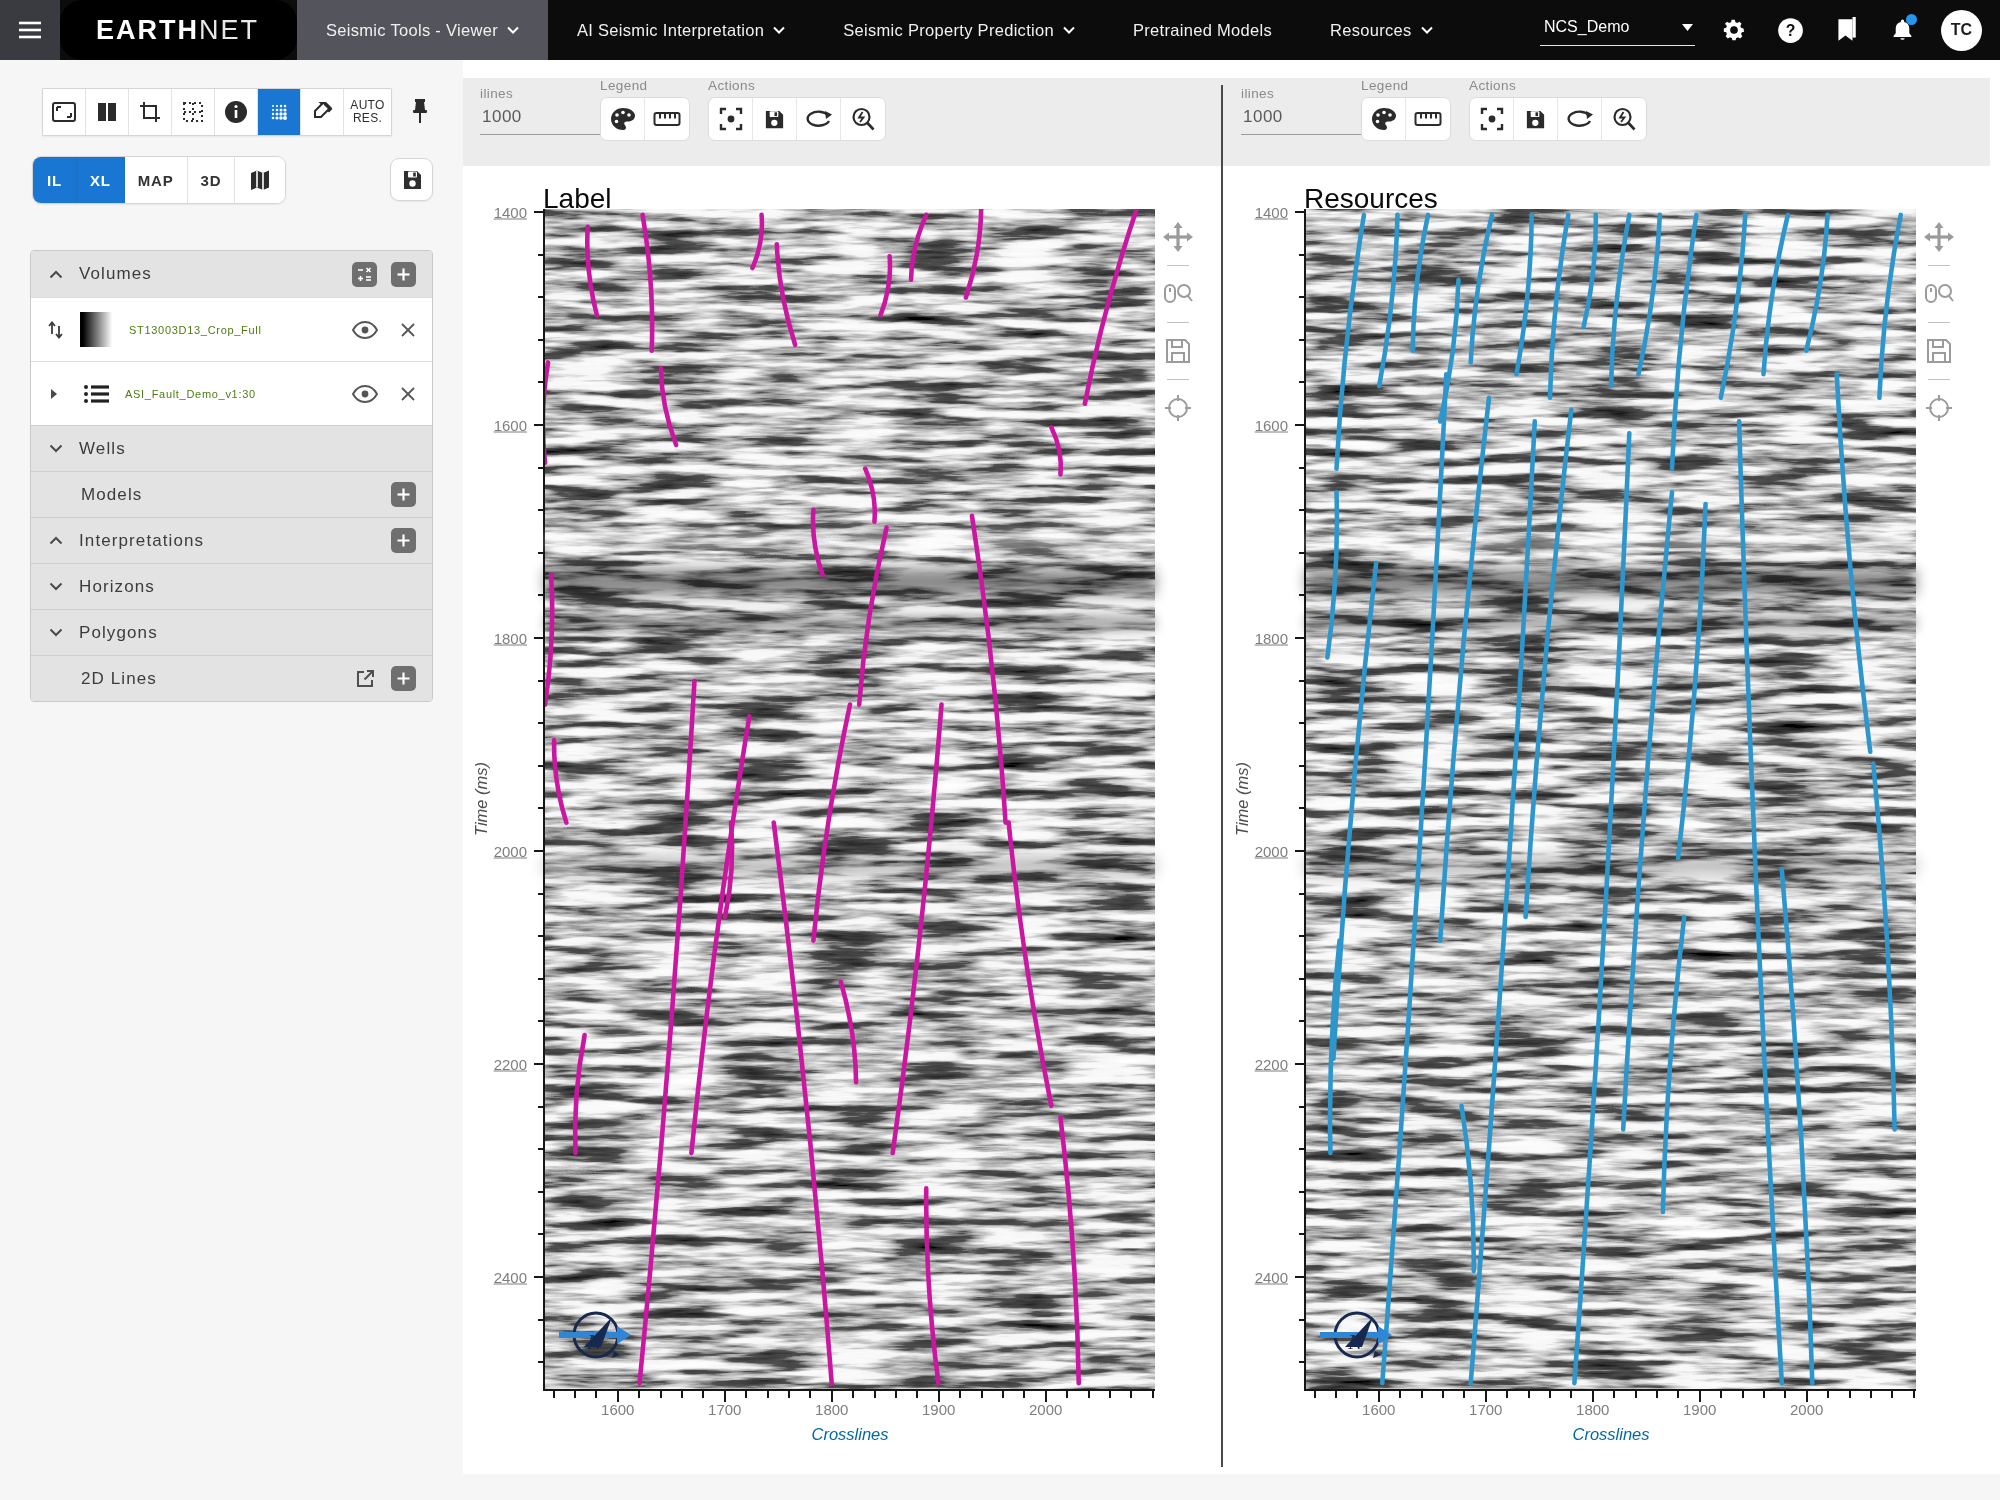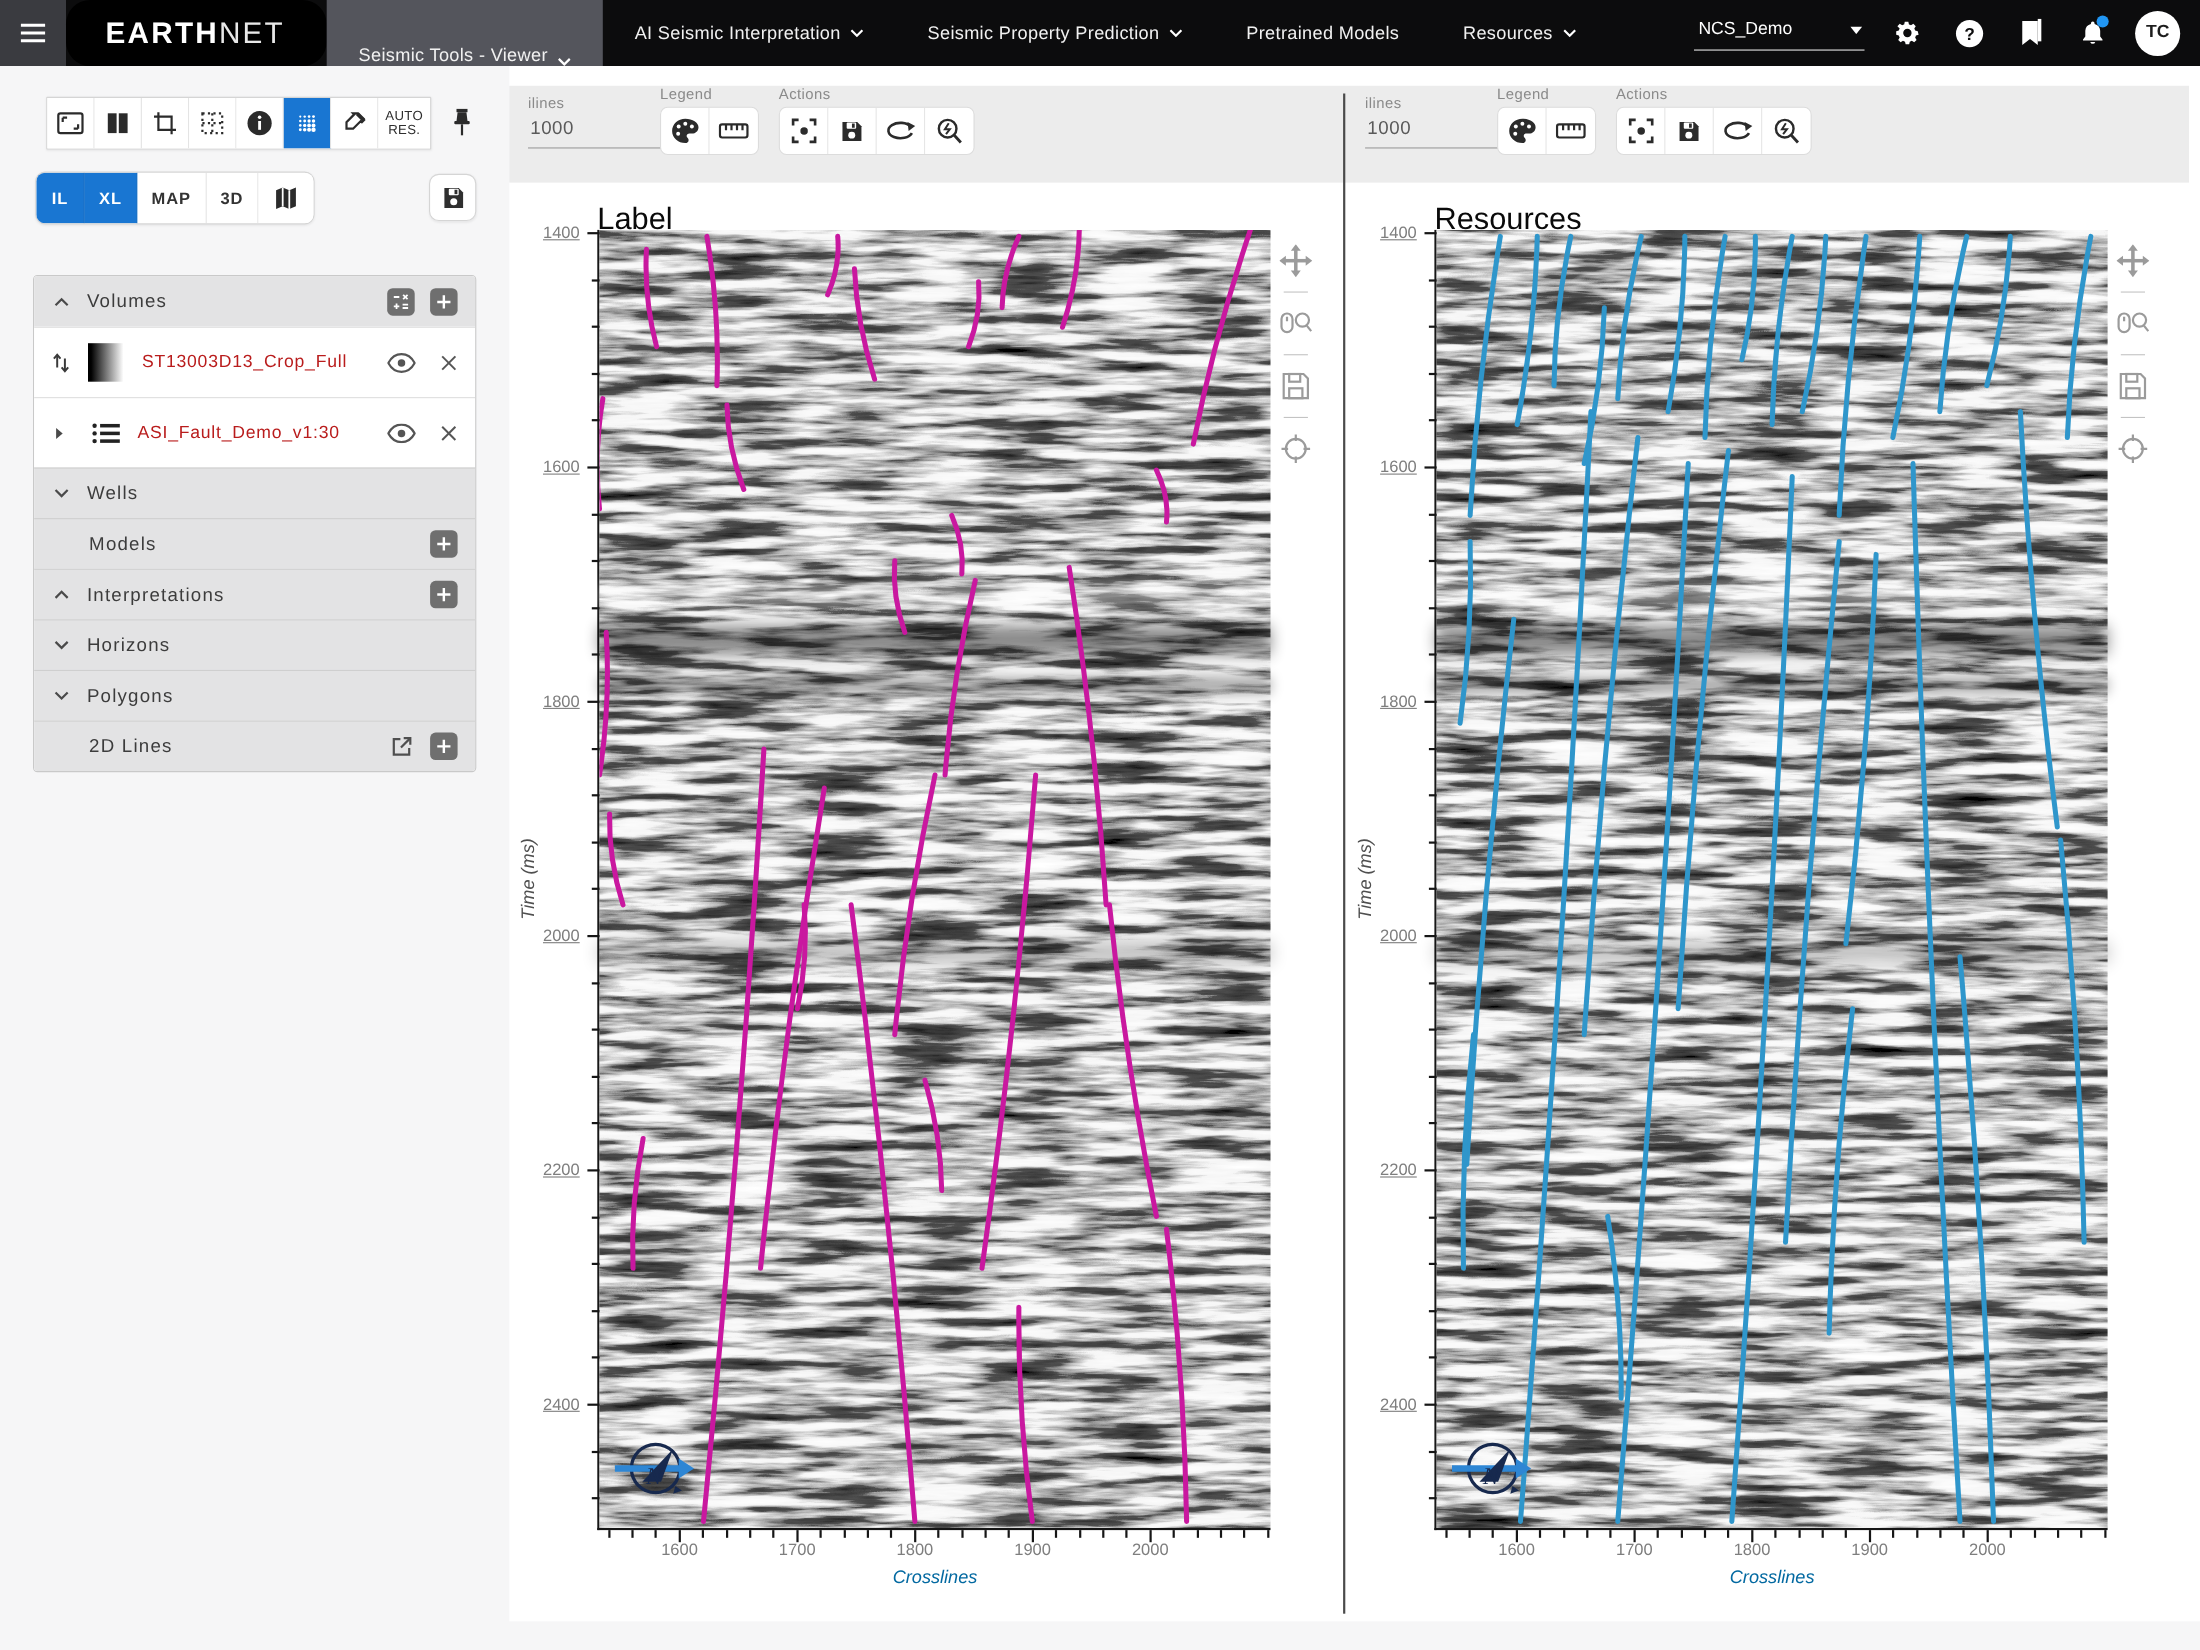--- a/index.html
+++ b/index.html
@@ -8,21 +8,21 @@
   #app { position:relative; width:2000px; height:1500px; }
 
   
   .topbar { position:absolute; top:0; left:0; width:2000px; height:60px; background:#0c0c0d; display:flex; align-items:stretch; z-index:50; }
   .hamburger-btn { width:60px; background:#3a3b40; display:flex; align-items:center; justify-content:center; cursor:pointer; }
   .brand { display:flex; align-items:center; padding:0 38px 0 36px; background:#000;border-radius:22px; }
   .brand .b1 { color:#fff; font-weight:700; font-size:27px; letter-spacing:2px; }
   .brand .b2 { color:#e8e8e8; font-weight:300; font-size:27px; letter-spacing:2px; }
   .topmenu { display:flex; align-items:stretch; }
   .menu-item { display:flex; align-items:center; gap:9px; padding:0 29px; color:#f1f1f1; font-size:16.5px; letter-spacing:.3px; cursor:pointer; white-space:nowrap; }
-  .menu-item.active { background:#54555c;align-items:flex-end; }
+  .menu-item.active { background:#54555c; }
   .chev-dn { width:12px; height:8px; }
   .topbar-right { margin-left:auto; display:flex; align-items:center; padding-right:18px; gap:22px; }
   .ws-select { position:relative; display:flex; align-items:center; justify-content:space-between; width:155px; color:#fff; font-size:16px; border-bottom:1px solid #e6e6e6; padding:4px 2px 9px 4px; cursor:pointer; }
   .icon-btn-top { width:34px; height:34px; display:flex; align-items:center; justify-content:center; cursor:pointer; position:relative; }
   .avatar { width:41px; height:41px; border-radius:50%; background:#fff; color:#1d1d1d; font-size:16px; font-weight:700; display:flex; align-items:center; justify-content:center; cursor:pointer; }
   .notif-dot { position:absolute; top:1px; right:2px; width:11px; height:11px; border-radius:50%; }
 
   
   .sidebar { position:absolute; top:88px; left:30px; width:403px; }
   .tool-row { position:relative; height:48px; }
@@ -40,21 +40,21 @@
   .save-island { position:absolute; left:360px; top:2px; width:43px; height:43px; background:#fff; border:1px solid #d5d5d5; border-radius:9px; display:flex; align-items:center; justify-content:center; cursor:pointer; box-shadow:0 1px 2px rgba(0,0,0,.06); }
   .tree { margin-top:32px; border:1px solid #c9c9c9; border-radius:4px; overflow:hidden; background:#fff; }
   .tree-header { height:46px; background:#e3e3e4; border-top:1px solid #cfcfcf; display:flex; align-items:center; padding:0 16px 0 18px; cursor:pointer; }
   .tree:first-child { border-top:none; }
   .tree-header .lbl { font-size:17px; color:#3c3c3c; letter-spacing:1.1px; margin-left:16px; font-weight:500; }
   .tree-header .lbl.noChev { margin-left:32px; }
   .hdr-icons { margin-left:auto; display:flex; gap:14px; align-items:center; }
   .sq-btn { width:25px; height:25px; border-radius:5px; background:#6f6f6f; display:flex; align-items:center; justify-content:center; cursor:pointer; }
   .sq-btn.outline { background:transparent; }
   .tree-item { min-height:64px; background:#fff; border-top:1px solid #dedede; display:flex; align-items:center; padding:0 16px; }
-  .tree-item .name { font-size:16px; color:#b91c1c; letter-spacing:.7px; }
+  .tree-item .name { font-size:11px; color:#4d7c0f; letter-spacing:.7px; }
   .item-right { margin-left:auto; display:flex; gap:22px; align-items:center; }
   .grad-swatch { width:35px; height:35px; background:linear-gradient(to right,#000 8%,#fff 92%); margin:0 14px 0 16px; }
   .caret-r { width:14px; display:flex; justify-content:center; }
 
   
   .main { position:absolute; top:60px; left:463px; width:1537px; height:1414px; background:#fff; }
   .hdr-band { position:absolute; top:18px; left:0; width:1527px; height:88px; background:#ececec; }
   .panel-divider { position:absolute; top:25px; left:758px; width:2px; height:1382px; background:#4a4a4a; }
 
   .panel { position:absolute; top:0; height:1414px; }

